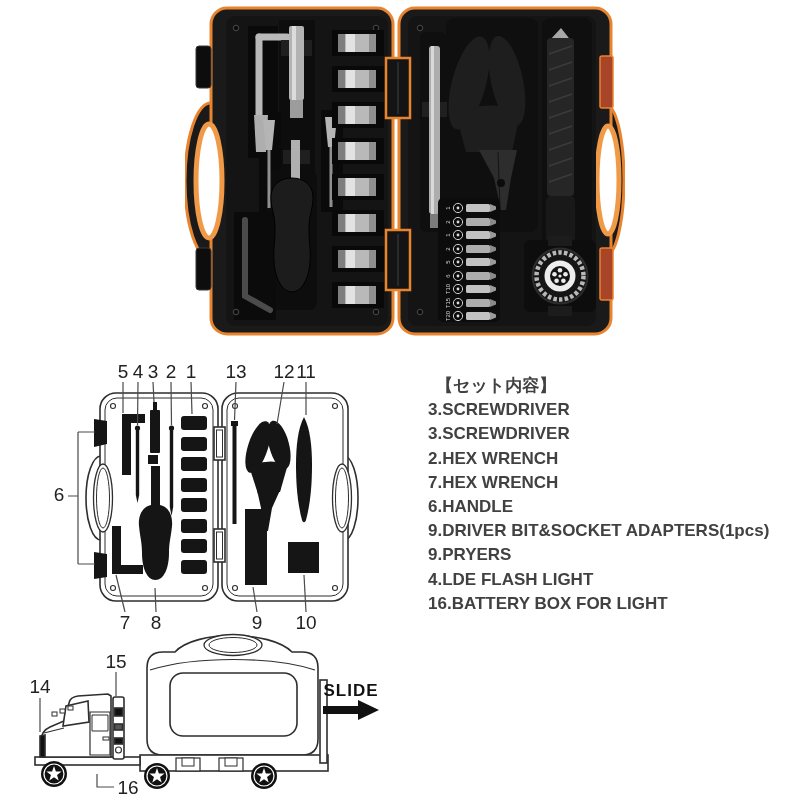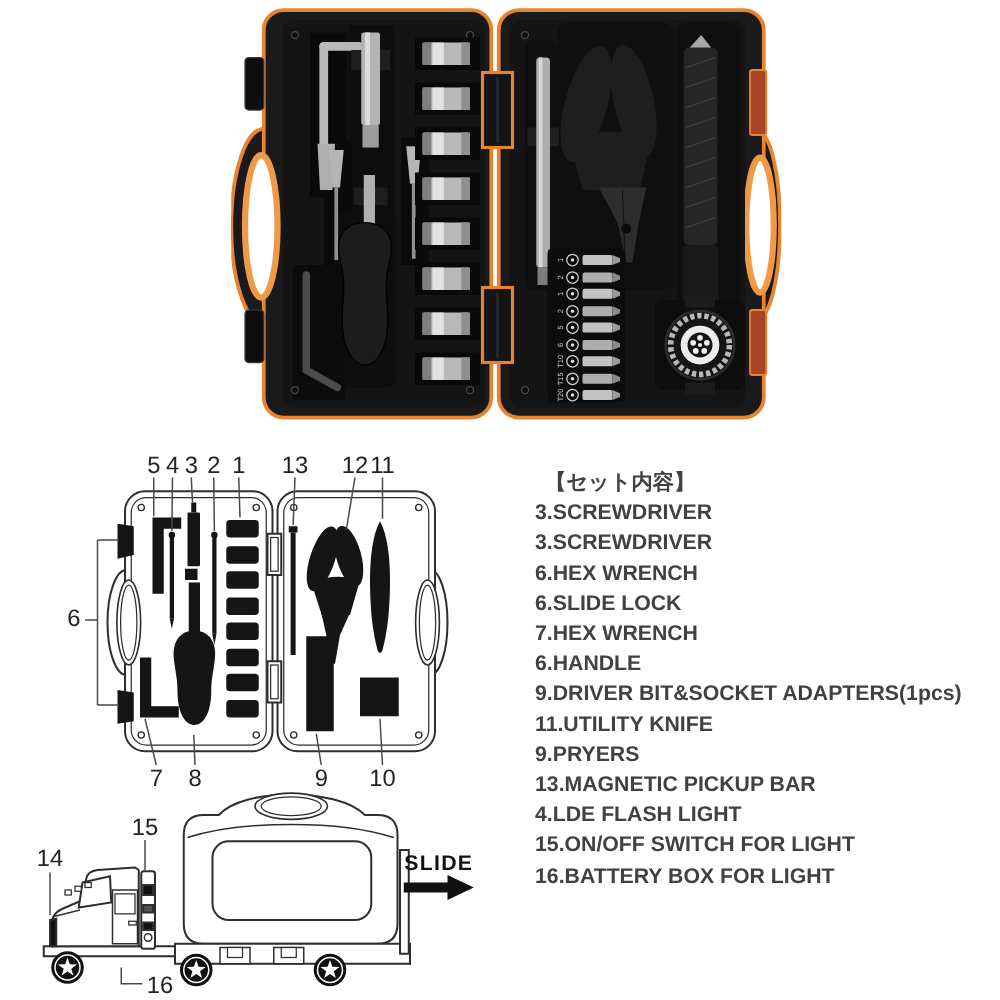--- a/index.html
+++ b/index.html
@@ -444,26 +444,22 @@
     <text class="num-label" x="116" y="668" text-anchor="middle">15</text>
     <text class="num-label" x="128" y="794" text-anchor="middle">16</text>
     <text class="slide-label" x="351" y="696" text-anchor="middle">SLIDE</text>
     <polygon points="323,706 358,706 358,700 379,710 358,720 358,714 323,714" fill="#111"></polygon>
   </svg>
 
   <div id="contents-list" class="abs">
     <div class="heading">【セット内容】</div>
     <div>3.SCREWDRIVER</div>
     <div>3.SCREWDRIVER</div>
-    <div>6.HEX WRENCH</div>
-    <div>6.SLIDE LOCK</div>
+    <div>2.HEX WRENCH</div>
     <div>7.HEX WRENCH</div>
     <div>6.HANDLE</div>
     <div>9.DRIVER BIT&amp;SOCKET ADAPTERS(1pcs)</div>
-    <div>11.UTILITY KNIFE</div>
     <div>9.PRYERS</div>
-    <div>13.MAGNETIC PICKUP BAR</div>
     <div>4.LDE FLASH LIGHT</div>
-    <div>15.ON/OFF SWITCH FOR LIGHT</div>
     <div>16.BATTERY BOX FOR LIGHT</div>
   </div>
 
 </div>
 
 </body></html>

